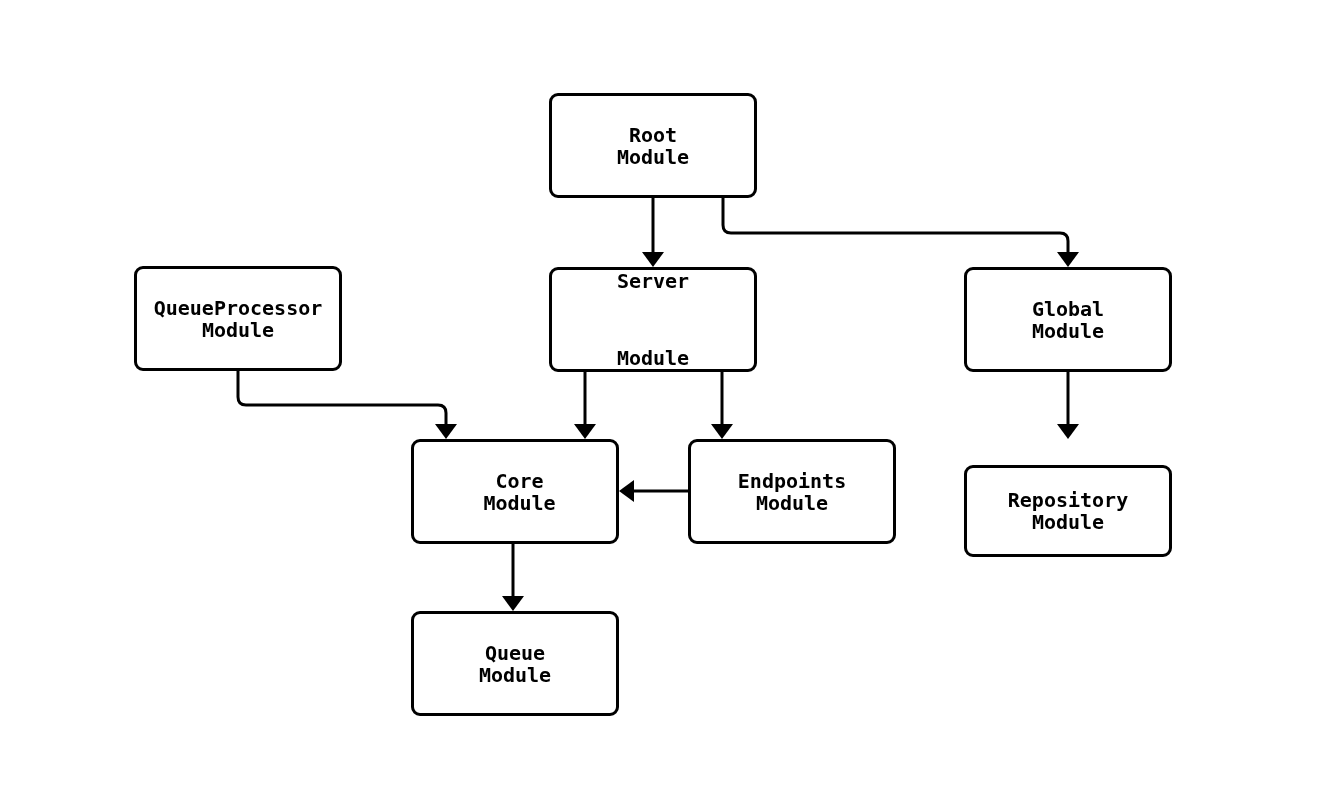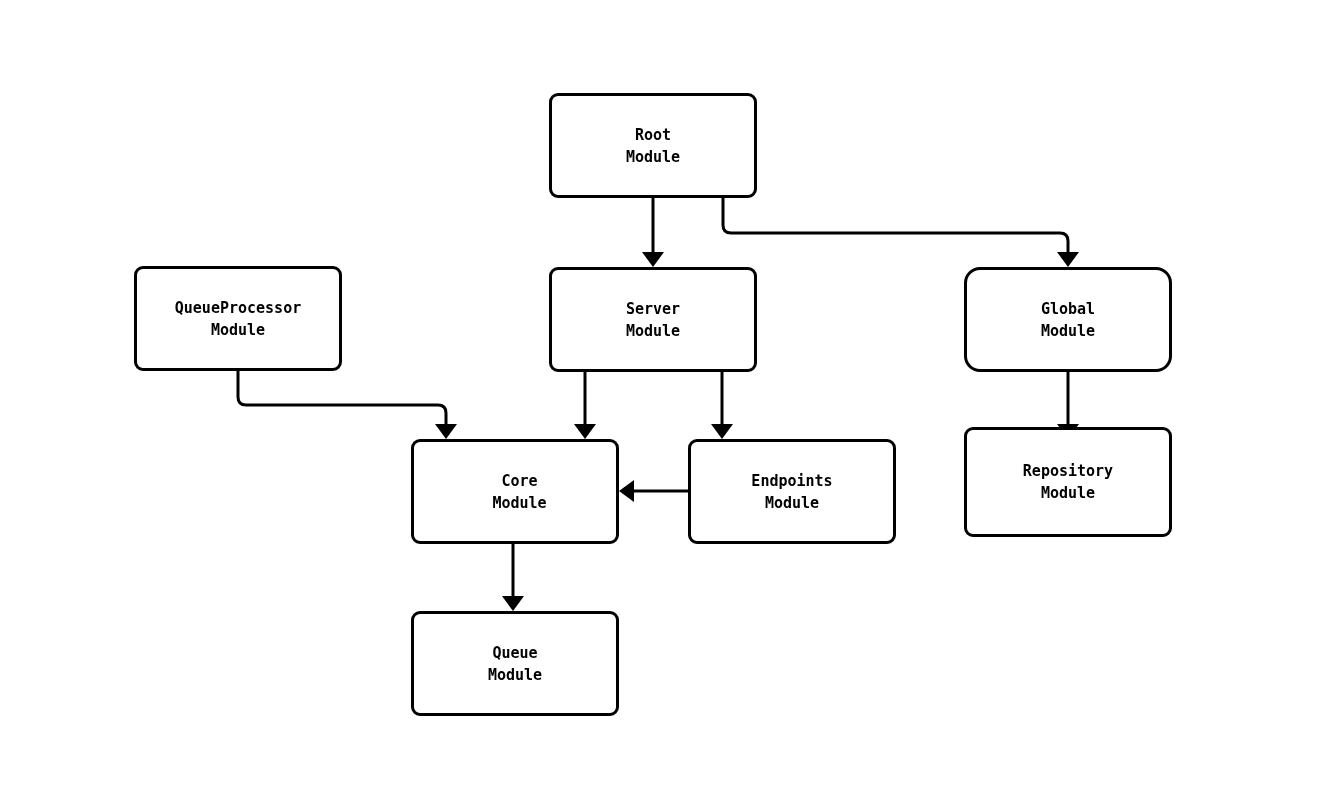--- a/index.html
+++ b/index.html
@@ -29,21 +29,21 @@
     border: 3px solid #000000;
     border-radius: 9px;
     display: flex;
     flex-direction: column;
     align-items: center;
     justify-content: center;
     text-align: center;
   }
   .node .line {
     display: block;
-    font-size: 15px;
+    font-size: 20px;
     font-weight: bold;
     line-height: 22px;
     color: #000000;
     white-space: pre;
   }
   .edge-path {
     fill: none;
     stroke: #000000;
     stroke-width: 3;
     stroke-linecap: butt;
@@ -80,41 +80,41 @@
   <div class="node" style="left: 549px; top: 93px; width: 208px; height: 105px;">
     <span class="line">Root</span>
     <span class="line">Module</span>
   </div>
 
   <div class="node" style="left: 134px; top: 266px; width: 208px; height: 105px; text-align: right;">
     <span class="line">QueueProcessor</span>
     <span class="line">Module</span>
   </div>
 
-  <div class="node" style="left: 549px; top: 267px; width: 208px; height: 105px;">
+  <div class="node" style="left: 549px; top: 267px; width: 208px; height: 105px; justify-content: space-between;">
     <span class="line">Server</span>
     <span class="line">Module</span>
   </div>
 
-  <div class="node" style="left: 964px; top: 267px; width: 208px; height: 105px; border-radius: 16px;">
+  <div class="node" style="left: 964px; top: 267px; width: 208px; height: 105px;">
     <span class="line">Global</span>
     <span class="line">Module</span>
   </div>
 
   <div class="node" style="left: 411px; top: 439px; width: 208px; height: 105px; padding-left: 9px;">
     <span class="line">Core</span>
     <span class="line">Module</span>
   </div>
 
   <div class="node" style="left: 688px; top: 439px; width: 208px; height: 105px; align-items: center;">
     <span class="line">Endpoints</span>
     <span class="line">Module</span>
   </div>
 
-  <div class="node" style="left: 964px; top: 427px; width: 208px; height: 110px;">
+  <div class="node" style="left: 964px; top: 465px; width: 208px; height: 92px;">
     <span class="line">Repository</span>
     <span class="line">Module</span>
   </div>
 
   <div class="node" style="left: 411px; top: 611px; width: 208px; height: 105px;">
     <span class="line">Queue</span>
     <span class="line">Module</span>
   </div>
 
 </div>

